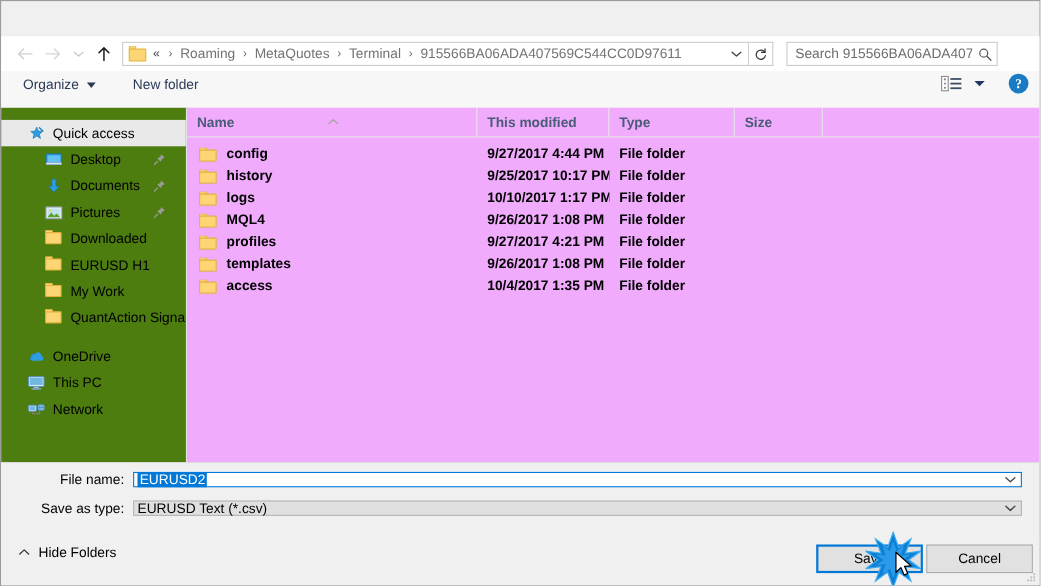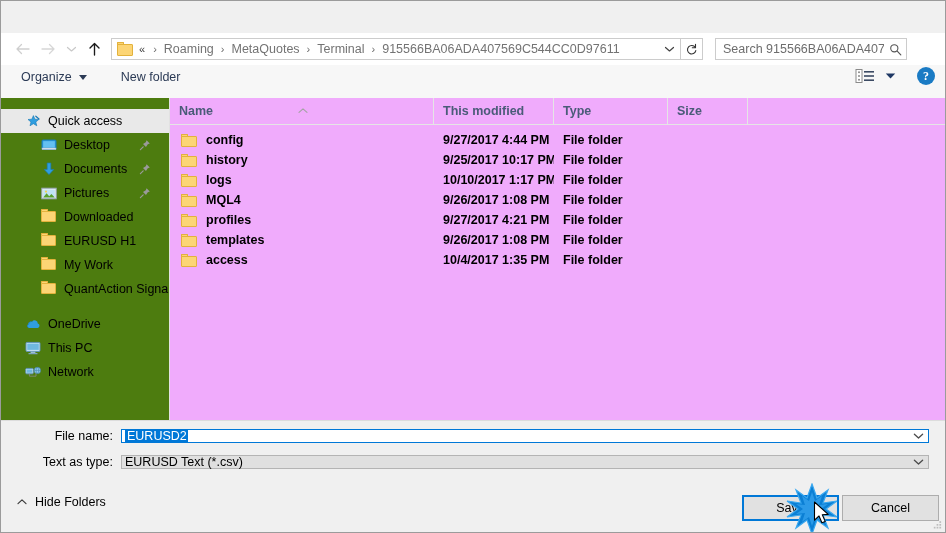--- a/index.html
+++ b/index.html
@@ -844,21 +844,21 @@
         <div class="val"><span class="sel">EURUSD2</span></div>
         <div class="drop">
           <svg width="11" height="8" viewBox="0 0 11 8">
             <path d="M1.4 2.3 L5.5 6 L9.6 2.3" stroke="#4b4b4b" stroke-width="1.3" fill="none" stroke-linecap="round" stroke-linejoin="round"></path>
           </svg>
         </div>
       </div>
     </div>
 
     <div class="form-row" style="left:0; top:34px;">
-      <div class="form-label">Text as type:</div>
+      <div class="form-label">Save as type:</div>
       <div class="combo filetype">
         <div class="val">EURUSD Text (*.csv)</div>
         <div class="drop">
           <svg width="11" height="8" viewBox="0 0 11 8">
             <path d="M1.4 2.3 L5.5 6 L9.6 2.3" stroke="#4b4b4b" stroke-width="1.3" fill="none" stroke-linecap="round" stroke-linejoin="round"></path>
           </svg>
         </div>
       </div>
     </div>
   </div>

